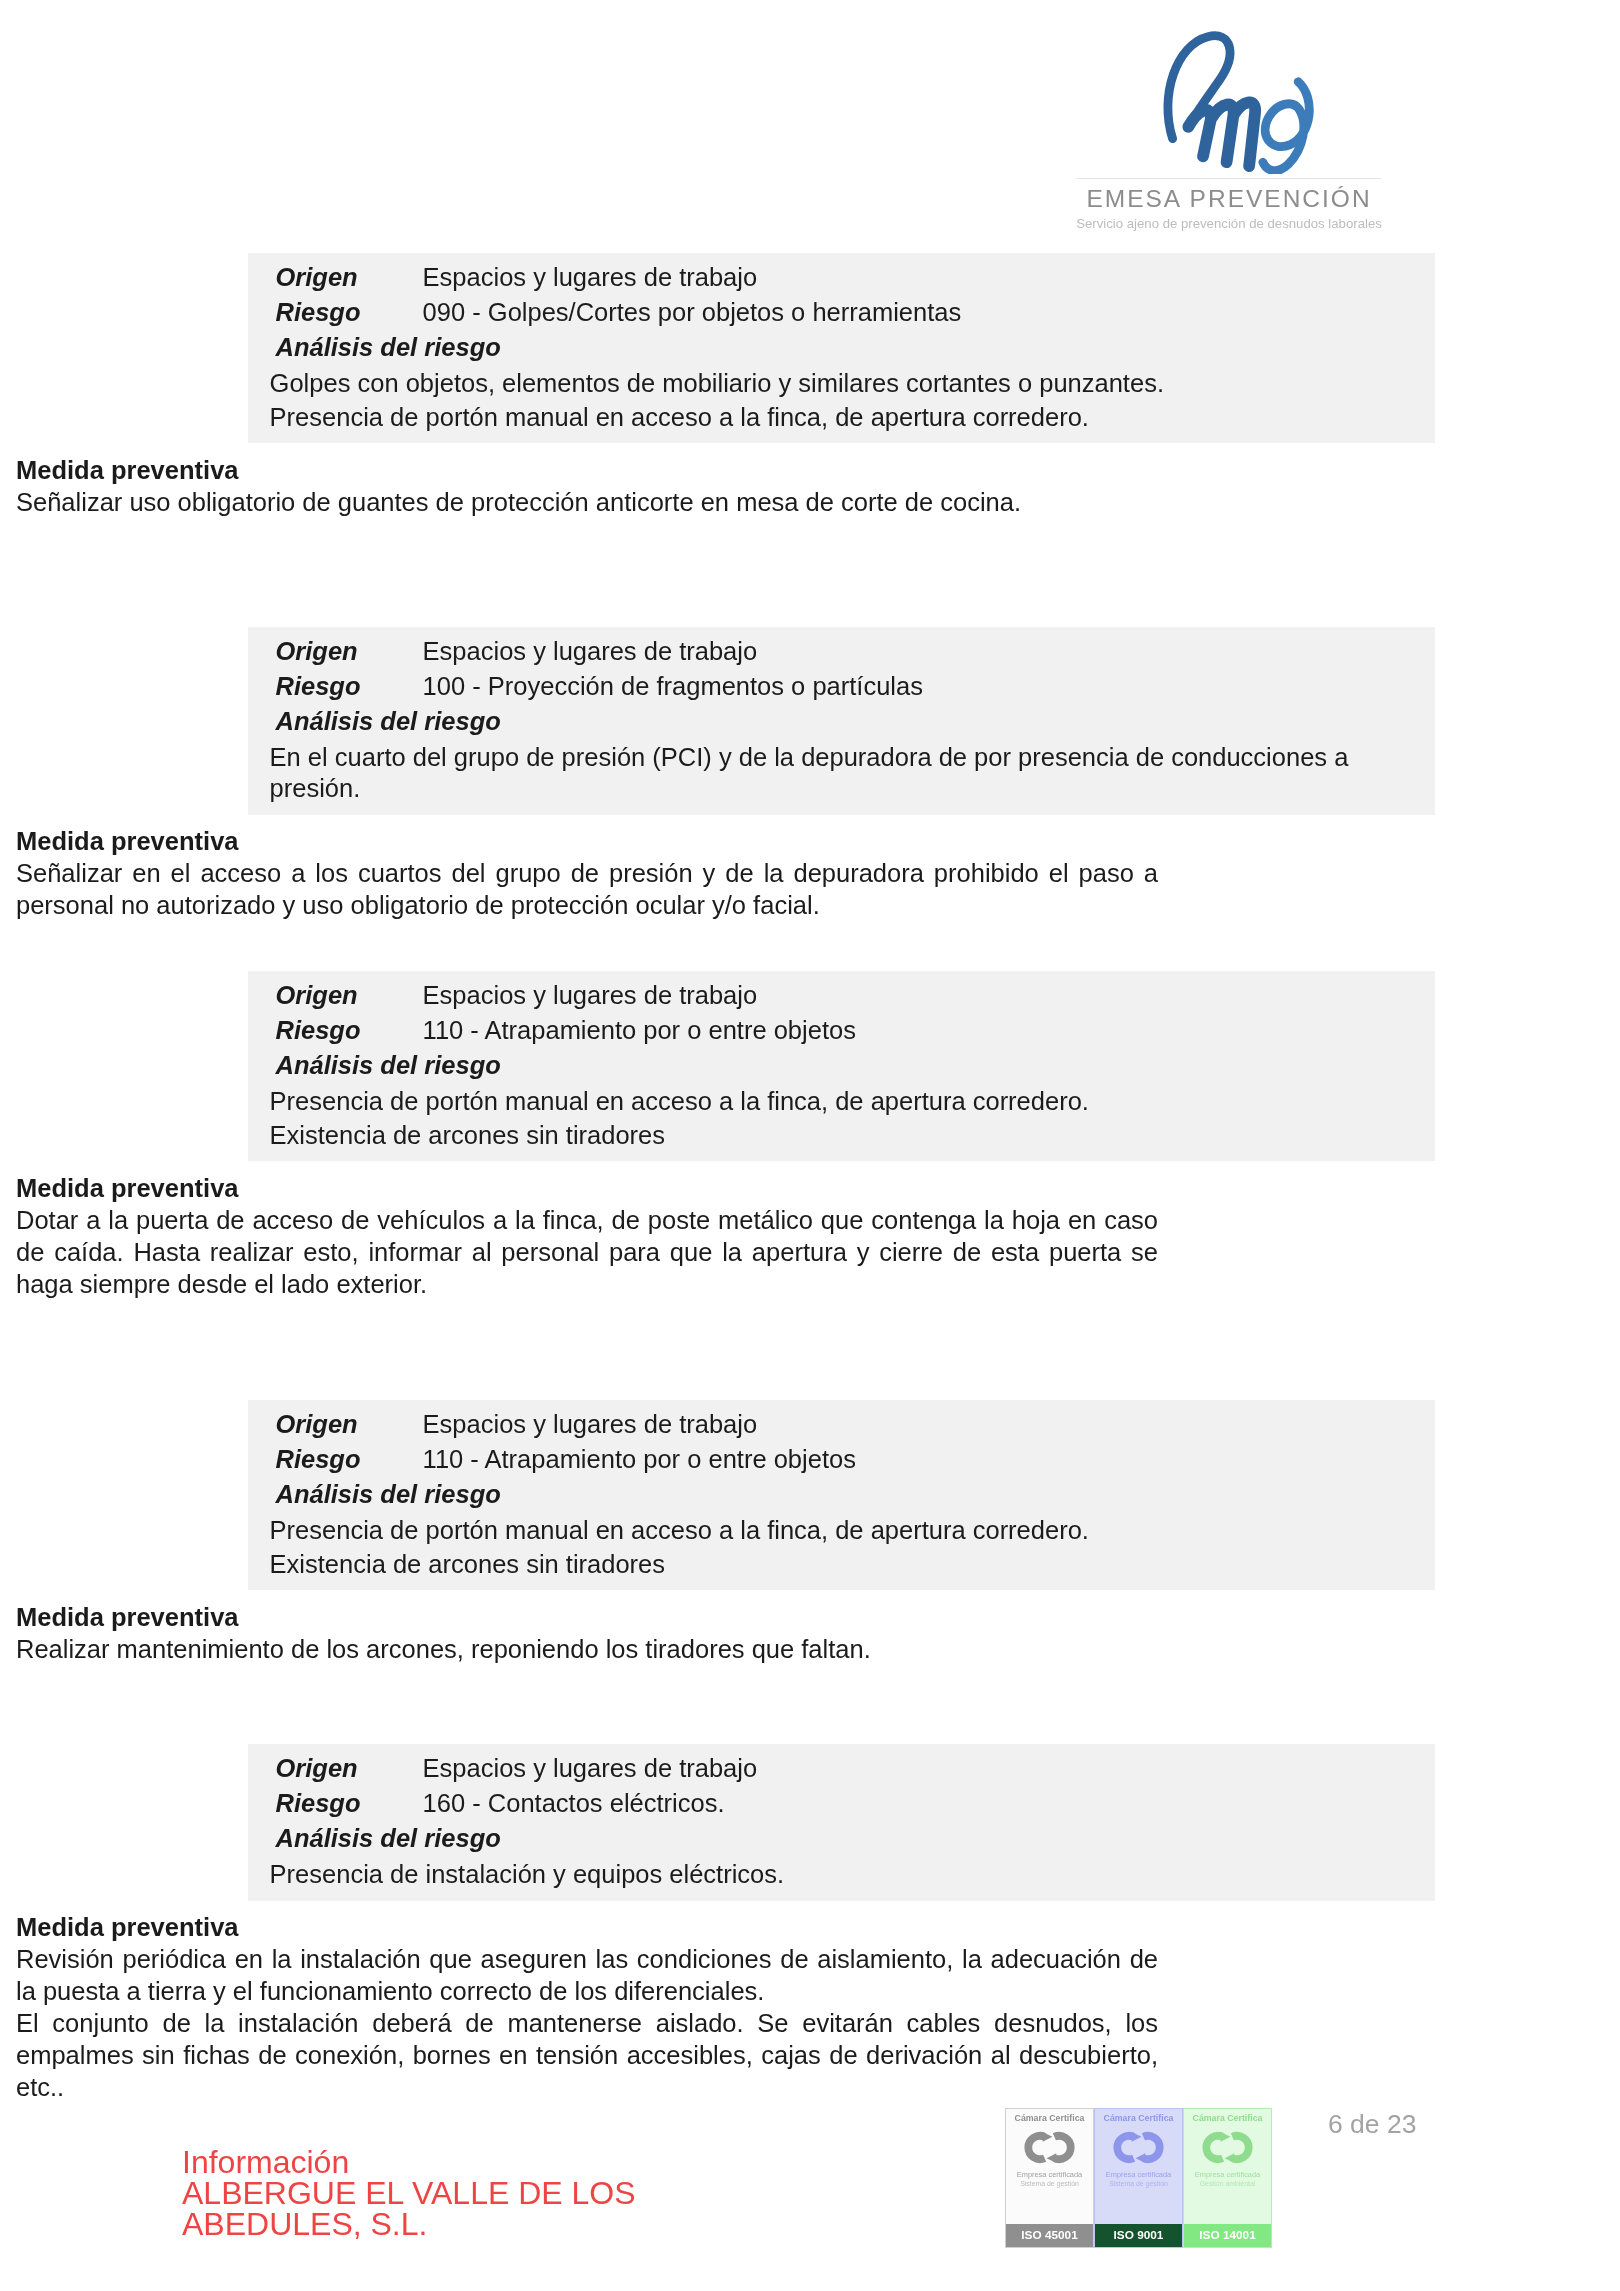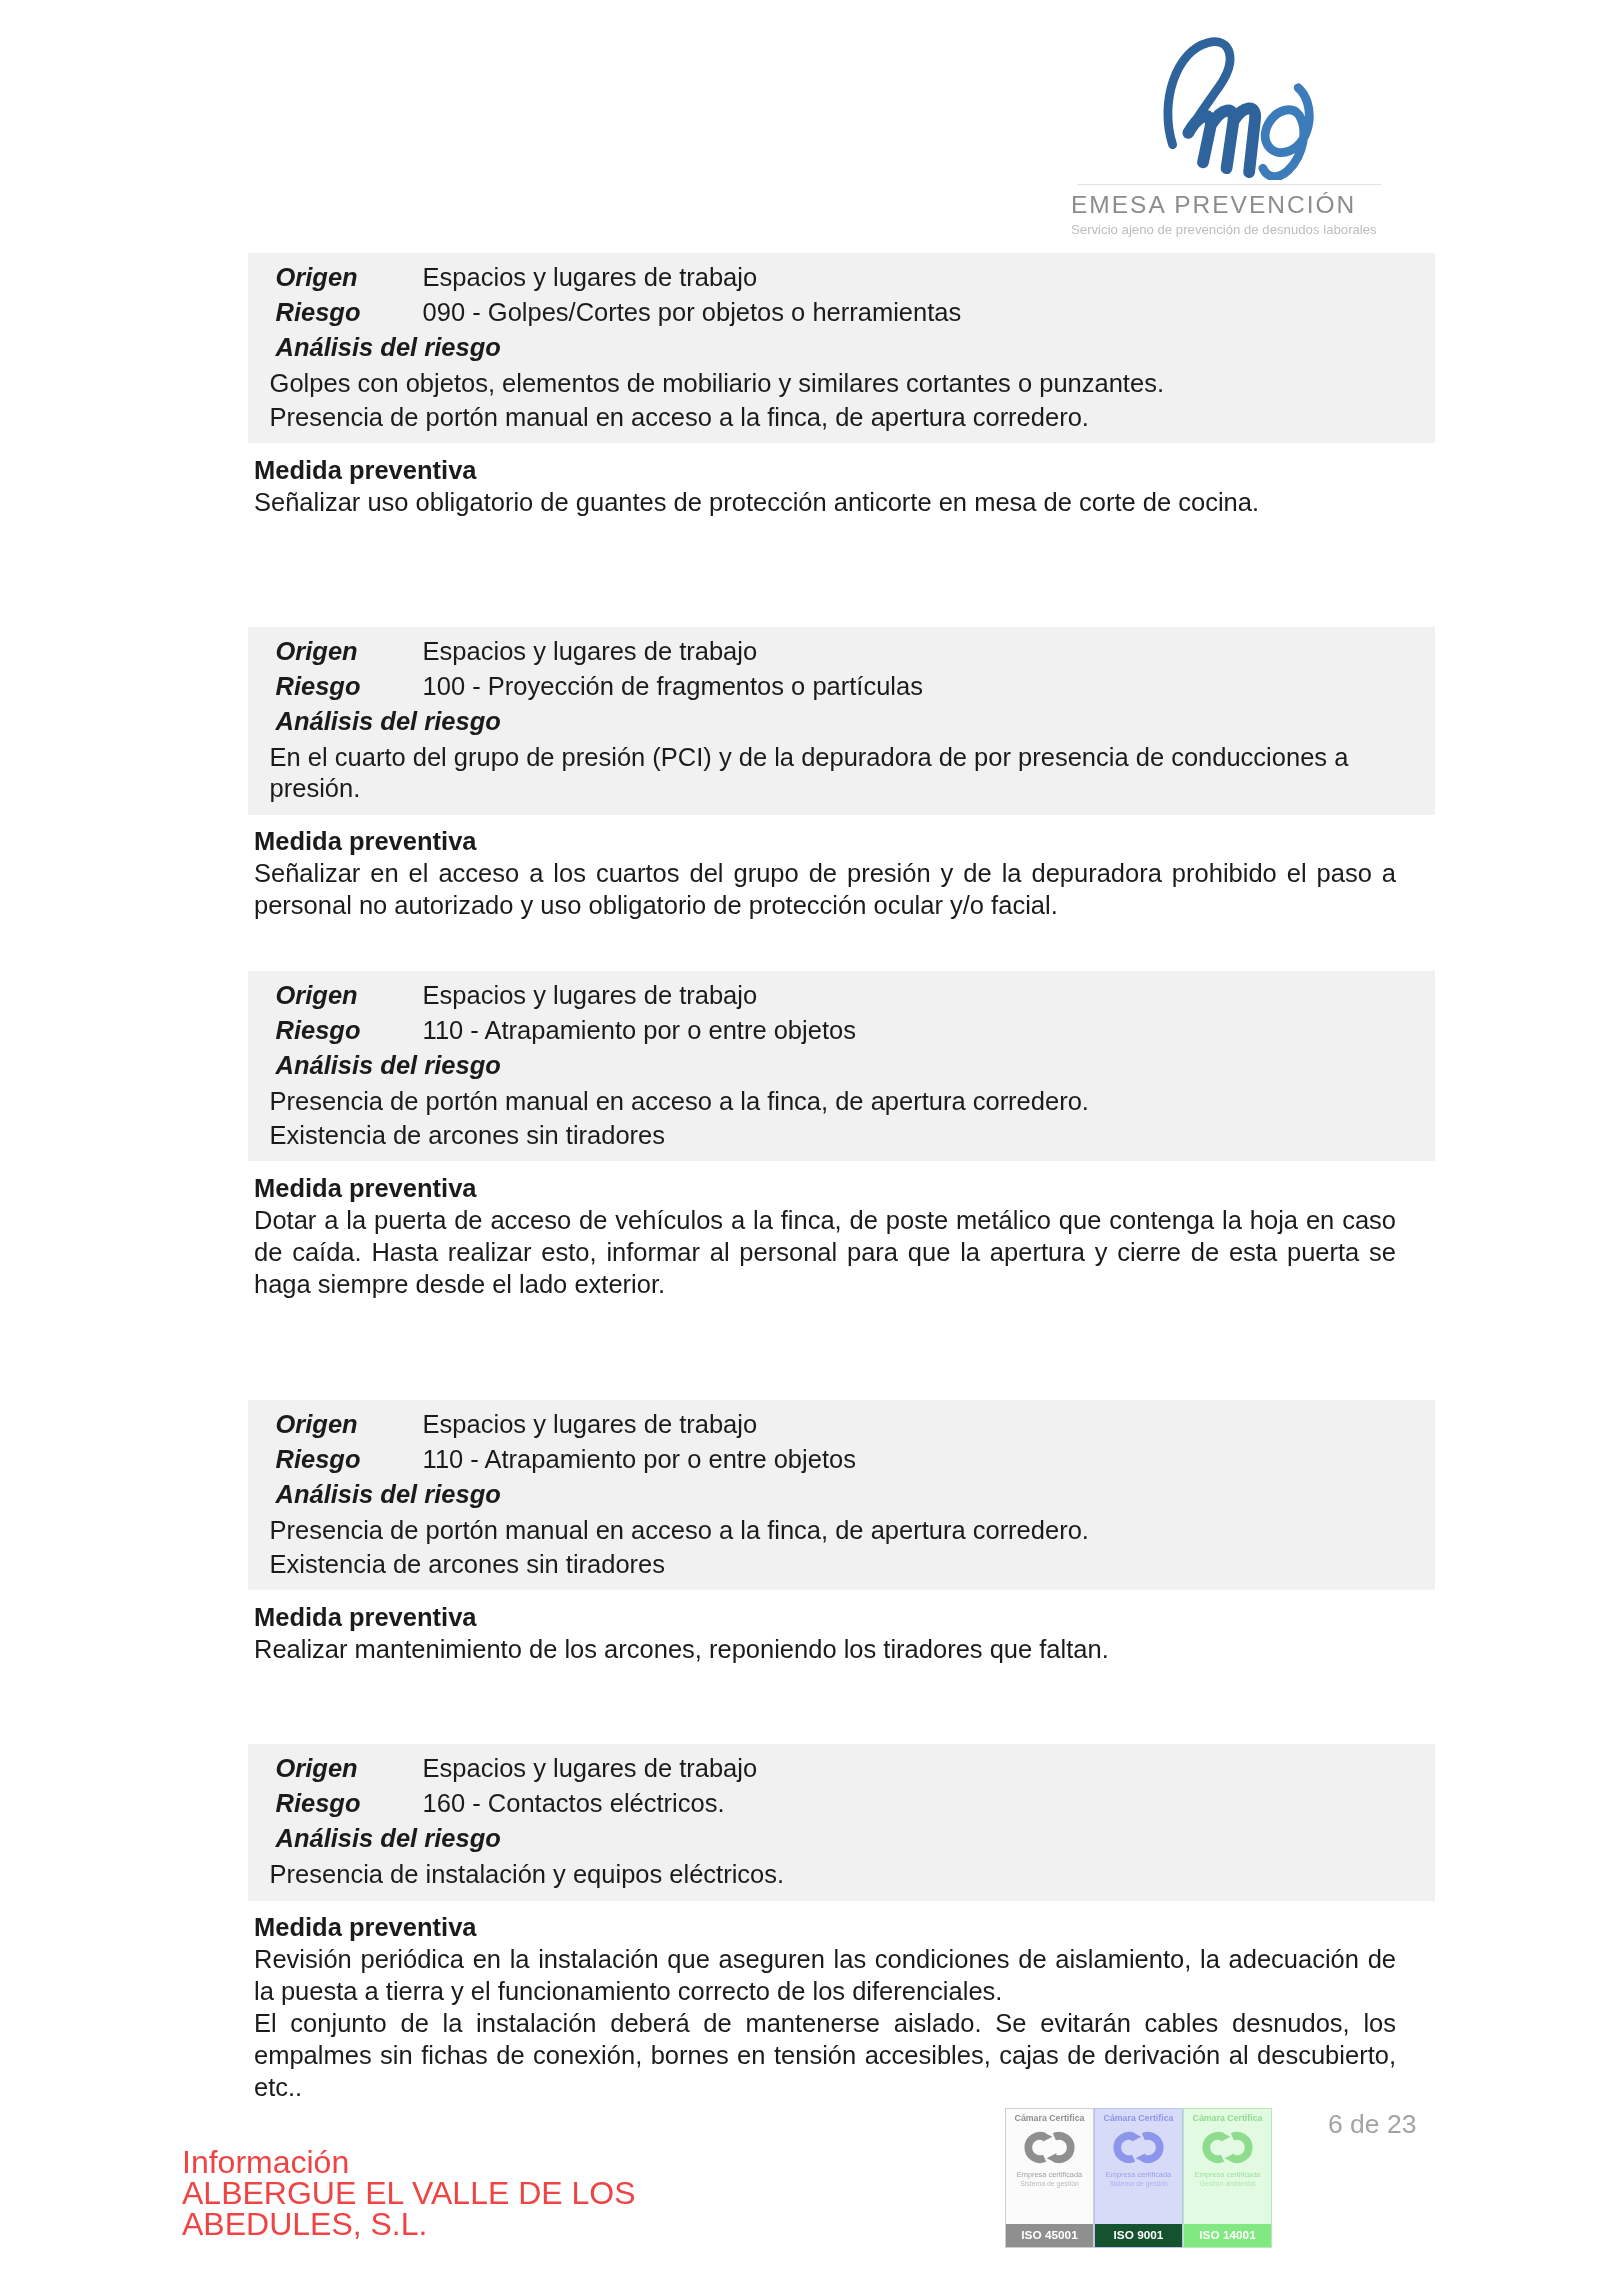--- a/index.html
+++ b/index.html
@@ -7,38 +7,38 @@
     position:relative;
     width:1620px;
     height:2292px;
     background:#ffffff;
     font-family:"Liberation Sans","DejaVu Sans",sans-serif;
     color:#1b1b1b;
     overflow:hidden;
   }
 
   
-  .logo-block{position:absolute;left:1071px;top:25px;width:316px;text-align:left;}
+  .logo-block{position:absolute;left:1071px;top:19px;width:316px;text-align:center;}
   .logo-mark{display:block;margin:0 auto;}
   .logo-rule{height:1px;background:#e3e3e3;margin:3.9px 5.9px 5.9px 5.9px;}
   .brand-name{font-size:24.5px;letter-spacing:2px;color:#8c8c8c;line-height:27.4px;}
   .brand-tagline{font-size:13.2px;color:#bdbdbd;line-height:17.6px;margin-top:2.9px;}
 
   
   .risk-block{position:absolute;left:16px;width:1620px;}
   .gray-box{
     margin-left:232px;width:1187px;box-sizing:border-box;
     background:#f1f1f1;padding:6.9px 29px 10.8px 21.6px;
   }
   .kv-row{display:flex;line-height:35px;font-size:25.5px;}
   .kv-row .k{font-weight:bold;font-style:italic;width:153px;flex:0 0 153px;padding-left:5.9px;box-sizing:border-box;}
   .kv-row .v{flex:1;}
   .analysis-heading{font-weight:bold;font-style:italic;font-size:25.5px;line-height:35px;padding-left:5.9px;}
   .analysis-line{font-size:25.5px;line-height:31px;margin-top:2.9px;}
-  .medida{margin-left:238px;width:1142px;margin-top:10.8px;}
+  .medida{width:1142px;margin-top:10.8px;}
   .medida-heading{font-weight:bold;font-size:25.5px;line-height:32px;}
   .medida-text{margin:0;font-size:25.5px;line-height:32px;}
   .medida-text.just{text-align:justify;}
 
   
   .footer-info{position:absolute;left:182px;top:2147px;font-size:32px;line-height:31px;color:#ef4444;}
   .page-indicator{position:absolute;left:1328px;top:2109px;font-size:26.5px;color:#a3a3a3;}
 
   .badge-strip{position:absolute;left:958px;top:2108px;display:flex;padding-left:47px;}
   .badge{width:89px;height:140px;box-sizing:border-box;display:flex;flex-direction:column;align-items:center;border:1px solid rgba(0,0,0,0.08);}

